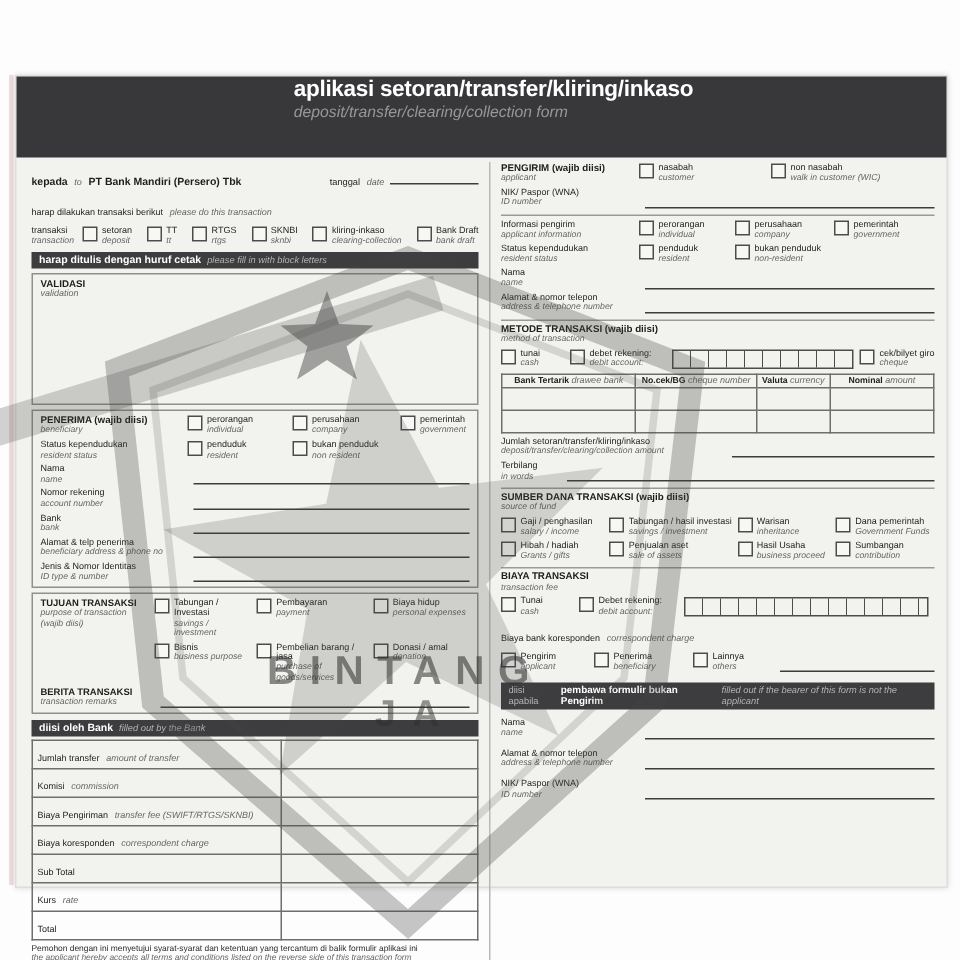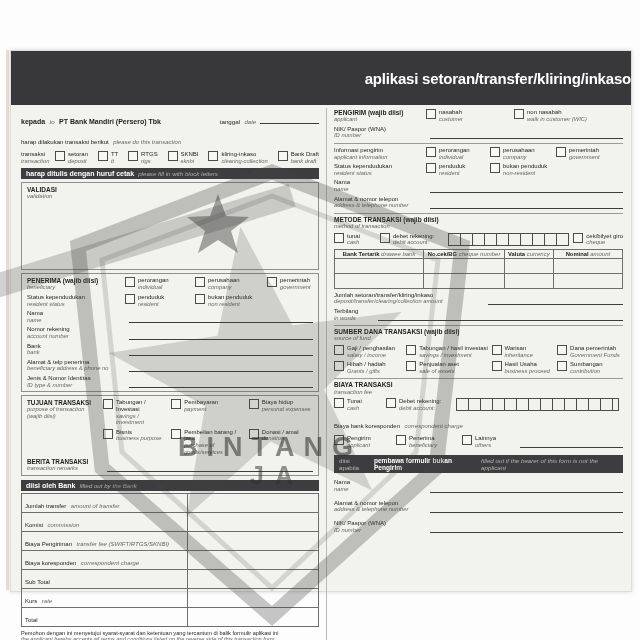--- a/index.html
+++ b/index.html
@@ -1,21 +1,21 @@
 <!DOCTYPE html>
 <html><head>
 <meta charset="utf-8">
 <style>
   html,body{margin:0;padding:0;width:640px;height:640px;background:#fdfdfd;
     font-family:"Liberation Sans",sans-serif;-webkit-text-size-adjust:none;overflow:hidden;}
   .page{position:absolute;left:10px;top:50px;width:620px;height:540px;background:#f2f2ee;
     border:1px solid #ddd;box-shadow:0 0 4px rgba(0,0,0,.15);}
   .edge{position:absolute;left:6px;top:50px;width:3px;height:540px;background:#e7cdc9;opacity:.7;}
   
-  .hdr{height:54px;background:#38383a;display:flex;align-items:center;justify-content:flex-end;}
+  .hdr{height:54px;background:#38383a;display:flex;align-items:center;justify-content:space-between;flex-direction:column;}
   .hdr-titles{margin-left:16px;}
   .hdr-title{color:#fff;font-weight:bold;font-size:15px;letter-spacing:-.2px;}
   .hdr-sub{color:#97979a;font-style:italic;font-size:10.5px;margin-top:1px;}
   .brand{margin-right:16px;display:flex;flex-direction:column;align-items:flex-end;}
   .brandname{color:#fff;font-weight:bold;font-size:23px;letter-spacing:.5px;line-height:18px;}
   
   .cols{display:flex;padding:3px 8px 0 10px;}
   .colL{width:298px;}
   .colR{flex:1;margin-left:7px;padding-left:7px;border-left:1px solid #b9b9b5;}
   
@@ -53,20 +53,21 @@
 </head>
 <body>
 
 <div class="edge"></div>
 
 <div class="page">
 
   <div class="hdr">
     <div class="hdr-titles">
       <div class="hdr-title">aplikasi setoran/transfer/kliring/inkaso</div>
+      <div class="hdr-sub">deposit/transfer/clearing/collection form</div>
     </div>
   </div>
 
   <div class="cols">
 
     <div class="colL">
 
       <div class="fieldrow" style="margin-top:2px;align-items:baseline;">
         <span class="b">kepada</span>&nbsp;
         <span class="i">to</span>&nbsp;

